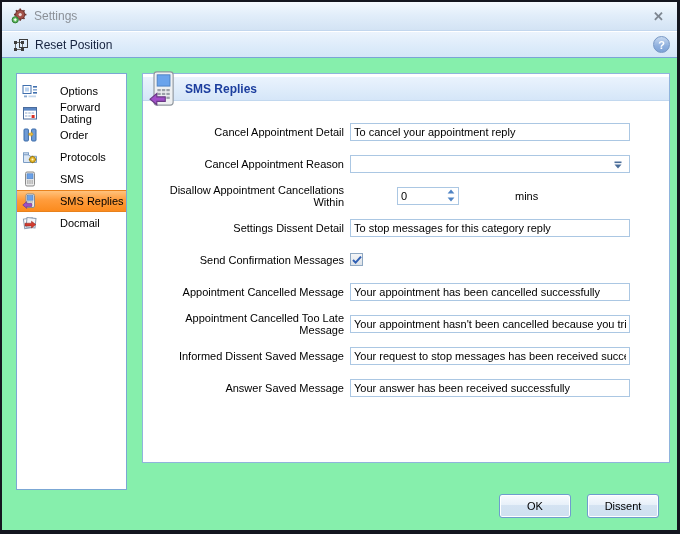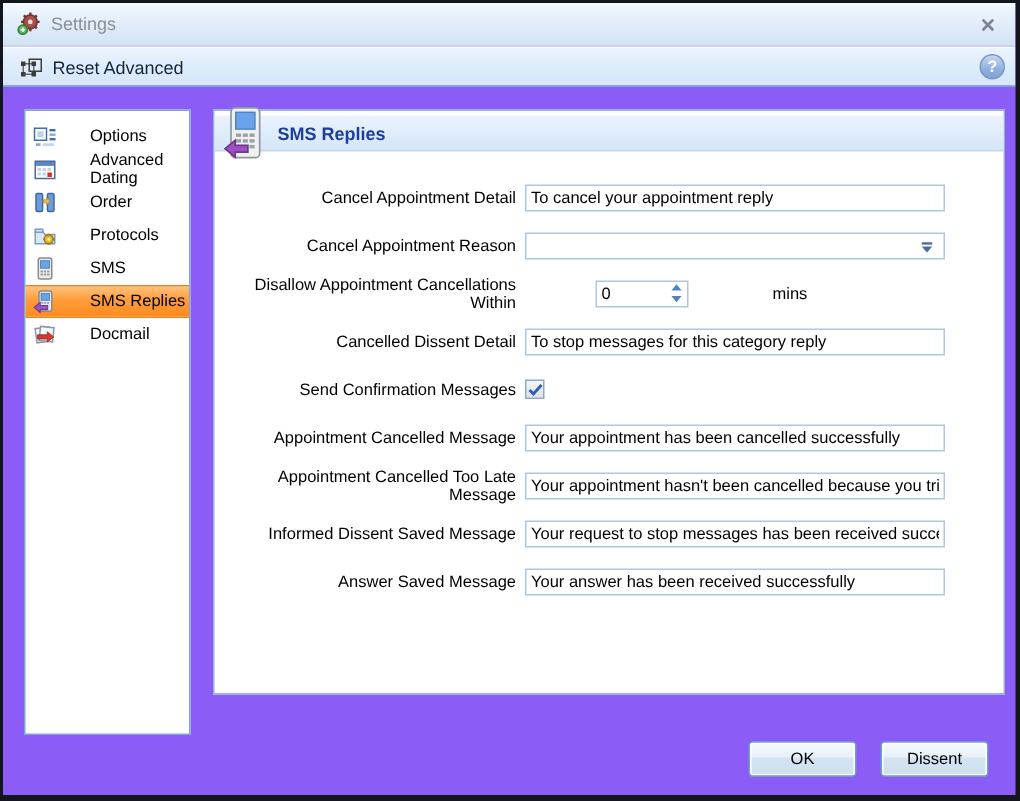--- a/index.html
+++ b/index.html
@@ -1,19 +1,19 @@
 <!DOCTYPE html>
 <html><head>
 <meta charset="utf-8">
 <style>
   * { margin:0; padding:0; box-sizing:border-box; }
   html,body { background:#555; }
   .window {
     position:relative; width:680px; height:534px;
-    background:#8b5cf6;
+    background:#86efac;
     border:2px solid #14161f; border-bottom-width:4px; border-right-width:3px;
     font-family:"Liberation Sans", sans-serif;
     overflow:hidden;
   }
   
   .titlebar {
     position:absolute; left:0; top:0; right:0; height:29px;
     background:linear-gradient(#f4f9fe, #e2eefa 45%, #d3e3f4);
     border-bottom:1px solid #c3d7ee;
     display:flex; align-items:center; padding:0 9px;
@@ -122,21 +122,21 @@
       <span style="line-height:0;">
         <svg width="16" height="16" viewBox="0 0 16 16">
           <rect x="2.5" y="5.5" width="7" height="7" fill="none" stroke="#6b6b6b"></rect>
           <rect x="6.5" y="2.5" width="8" height="8" fill="none" stroke="#3c3c3c"></rect>
           <rect x="1" y="4" width="3" height="3" fill="#3c3c3c"></rect>
           <rect x="8" y="4" width="3" height="3" fill="#3c3c3c"></rect>
           <rect x="1" y="11" width="3" height="3" fill="#3c3c3c"></rect>
           <rect x="8" y="11" width="3" height="3" fill="#3c3c3c"></rect>
         </svg>
       </span>
-      <span>Reset Advanced</span>
+      <span>Reset Position</span>
     </div>
     <div class="help-btn">?</div>
   </div>
 
   <div class="sidebar">
 
     <div class="side-item">
       <span class="ic">
         <svg width="16" height="16" viewBox="0 0 16 16">
           <rect x="1" y="2.5" width="8" height="8" fill="#fff" stroke="#3f6fae"></rect>
@@ -159,21 +159,21 @@
           <g fill="#c7d4e6">
             <rect x="3" y="7" width="2.4" height="2"></rect>
               <rect x="6.3" y="7" width="2.4" height="2"></rect>
               <rect x="9.6" y="7" width="2.4" height="2"></rect>
             <rect x="3" y="10" width="2.4" height="2"></rect>
               <rect x="6.3" y="10" width="2.4" height="2"></rect>
           </g>
           <rect x="9.6" y="10" width="3" height="3" fill="#d93025"></rect>
         </svg>
       </span>
-      <span>Advanced Dating</span>
+      <span>Forward Dating</span>
     </div>
 
 
     <div class="side-item">
       <span class="ic">
         <svg width="16" height="16" viewBox="0 0 16 16">
           <rect x="2" y="2" width="4.4" height="12" rx="1" fill="#6f9bd6" stroke="#3a6aa8"></rect>
           <rect x="9.6" y="2" width="4.4" height="12" rx="1" fill="#6f9bd6" stroke="#3a6aa8"></rect>
           <path d="M6.8 6.2 h2.4 v-1.4 l2 2.4 -2 2.4 v-1.4 h-2.4 z" fill="#f0c040" stroke="#b88a10" stroke-width="0.5"></path>
         </svg>
@@ -293,21 +293,21 @@
           <svg width="8" height="13" viewBox="0 0 8 13">
             <path d="M4 0.5 L7.4 4.6 H0.6 z" fill="#4f83c4"></path>
             <path d="M4 12.5 L0.6 8.4 h6.8 z" fill="#4f83c4"></path>
           </svg>
         </span>
       </div>
       <span class="suffix">mins</span>
     </div>
 
     <div class="row" style="top:144px;">
-      <span class="lbl">Cancelled Dissent Detail</span>
+      <span class="lbl">Settings Dissent Detail</span>
       <input class="txt" type="text" value="To stop messages for this category reply" style="">
     </div>
 
     <div class="row" style="top:176px;">
       <span class="lbl">Send Confirmation Messages</span>
       <span class="checkbox">
         <svg width="12" height="12" viewBox="0 0 12 12">
           <path d="M2 6 L4.6 8.6 L10 2.6" stroke="#2f5fb3" stroke-width="2" fill="none"></path>
         </svg>
       </span>

